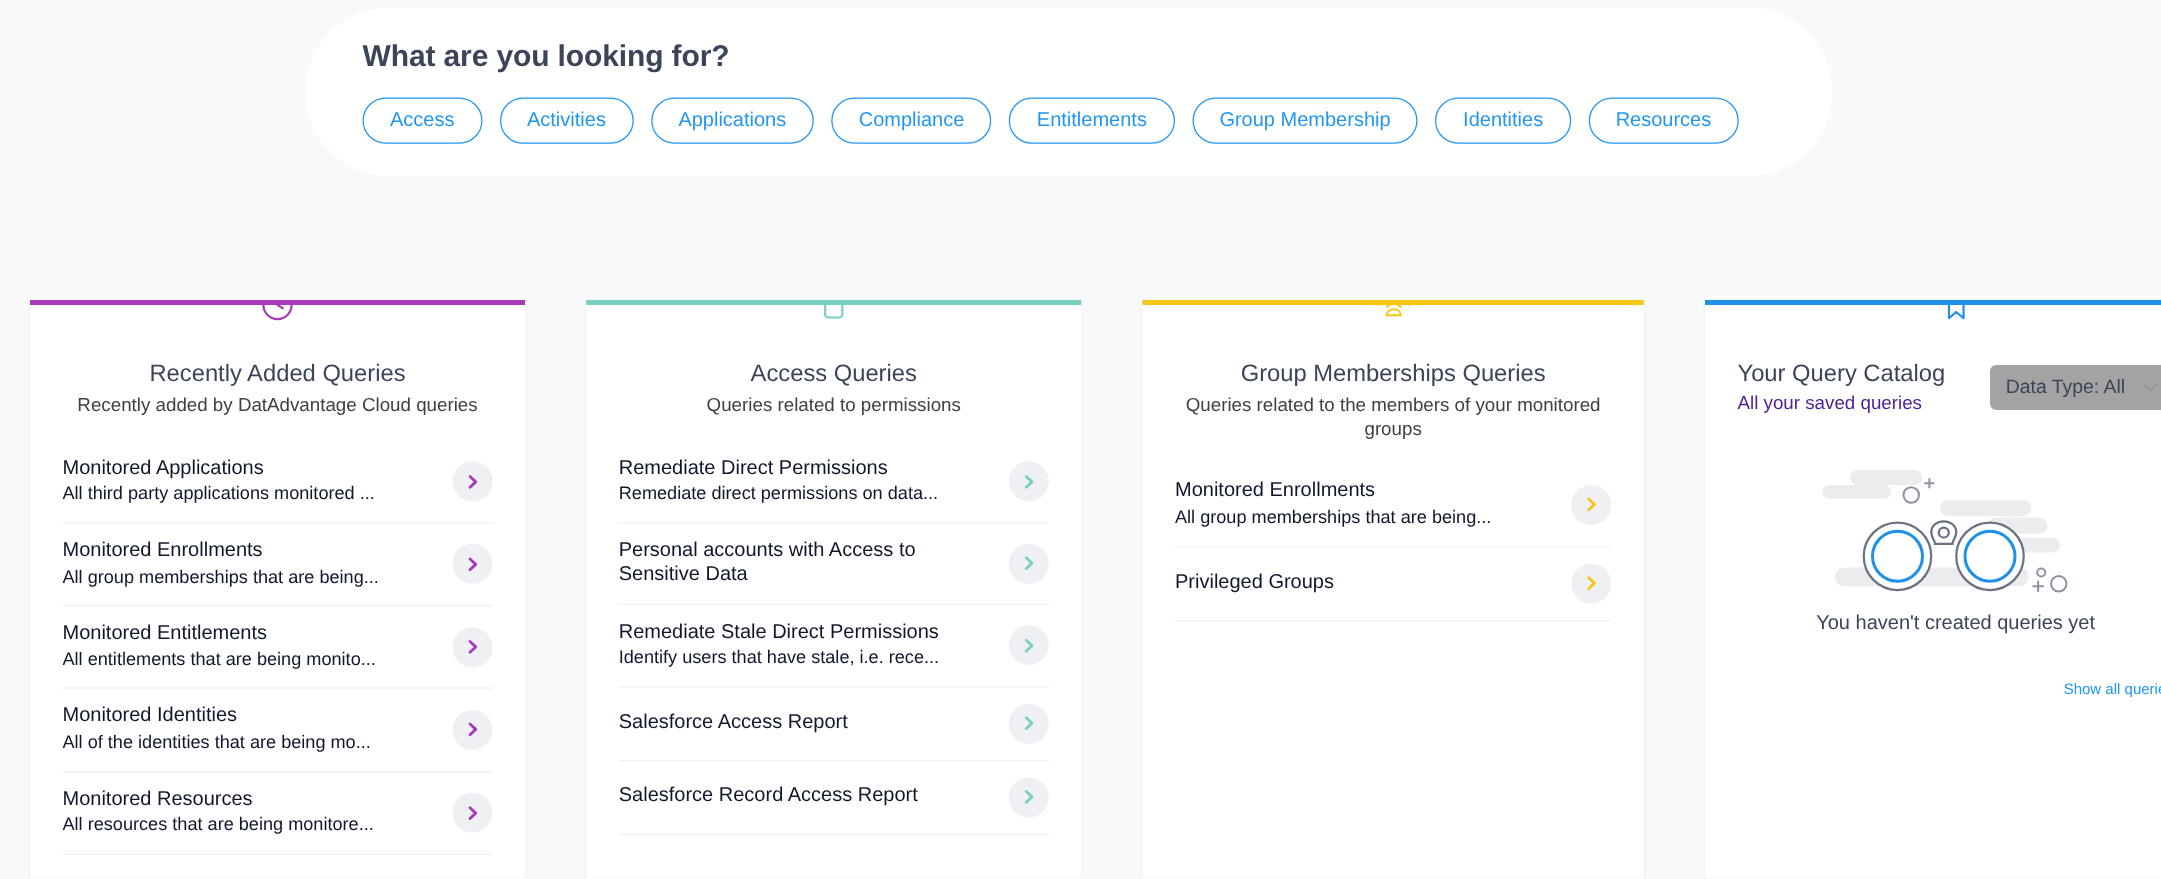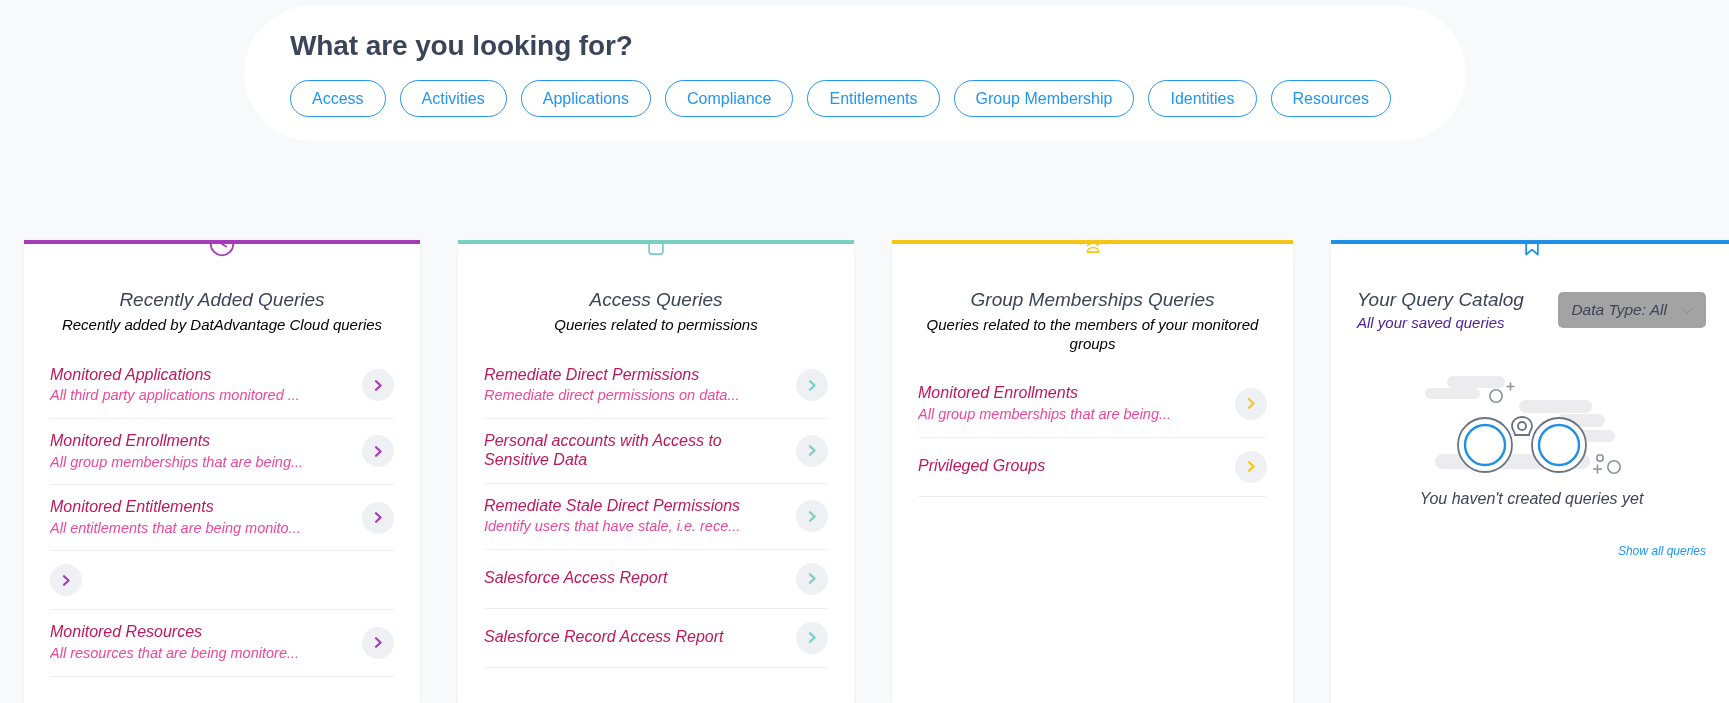--- a/index.html
+++ b/index.html
@@ -25,21 +25,21 @@
     width: 1222px;
     height: 135px;
     background: #ffffff;
     border-radius: 68px;
     display: flex;
     flex-direction: column;
     justify-content: center;
     padding-left: 46px;
   }
   .search-title {
-    font-size: 28px;
+    font-size: 24px;
     font-weight: bold;
     color: #3b4559;
     letter-spacing: -0.1px;
     margin-bottom: 18px;
   }
   .pill-row { display: flex; gap: 14px; align-items: center; }
   .pill {
     border: 1px solid #2196f3;
     border-radius: 20px;
     color: #2196f3;
@@ -51,23 +51,22 @@
     line-height: 1.1;
   }
 
   
   .cards {
     position: absolute;
     left: 0;
     top: 240px;
     width: 1729px;
     display: flex;
-    gap: 38px;
+    gap: 49px;
     padding: 0 24px;
-    font-style: italic;
   }
   .card-wrap {
     position: relative;
     width: 396px;
     flex: 0 0 396px;
   }
   .card {
     background: #ffffff;
     border-top-width: 4px;
     border-top-style: solid;
@@ -97,46 +96,46 @@
 
   .card-head { text-align: center; padding-top: 44px; }
   .card-title {
     font-size: 19px;
     color: #3b4559;
     font-weight: normal;
     line-height: 1.25;
   }
   .card-sub {
     font-size: 15px;
-    color: #000000;
+    color: #404040;
     line-height: 1.25;
     margin-top: 4px;
   }
 
   .list { margin-top: 18px; }
   .row {
     display: flex;
     align-items: center;
     justify-content: space-between;
     gap: 12px;
     padding: 13px 0;
     border-bottom: 1px solid #edeff2;
     cursor: pointer;
     min-height: 58px;
   }
   .row:first-child { border-top: none; }
   .row-text { flex: 1 1 auto; min-width: 0; }
   .row-title {
     font-size: 16px;
-    color: #be185d;
+    color: #0f172a;
     line-height: 1.18;
   }
   .row-desc {
     font-size: 14.5px;
-    color: #ec4899;
+    color: #0f172a;
     line-height: 1.2;
     margin-top: 3px;
     white-space: nowrap;
     overflow: hidden;
   }
   .go {
     flex: 0 0 auto;
     width: 32px;
     height: 32px;
     border-radius: 50%;
@@ -244,20 +243,24 @@
               <div class="row-title">Monitored Entitlements</div>
               <div class="row-desc">All entitlements that are being monito...</div>
             </div>
             <div class="go">
               <svg width="13" height="15" viewBox="0 0 13 15" fill="none" stroke="#a53bb8" stroke-width="2.2" stroke-linecap="round" stroke-linejoin="round">
                 <path d="M4 3.2 8.6 7.5 4 11.8"></path>
               </svg>
             </div>
           </div>
           <div class="row">
+            <div class="row-text">
+              <div class="row-title">Monitored Identities</div>
+              <div class="row-desc">All of the identities that are being mo...</div>
+            </div>
             <div class="go">
               <svg width="13" height="15" viewBox="0 0 13 15" fill="none" stroke="#a53bb8" stroke-width="2.2" stroke-linecap="round" stroke-linejoin="round">
                 <path d="M4 3.2 8.6 7.5 4 11.8"></path>
               </svg>
             </div>
           </div>
           <div class="row">
             <div class="row-text">
               <div class="row-title">Monitored Resources</div>
               <div class="row-desc">All resources that are being monitore...</div>

